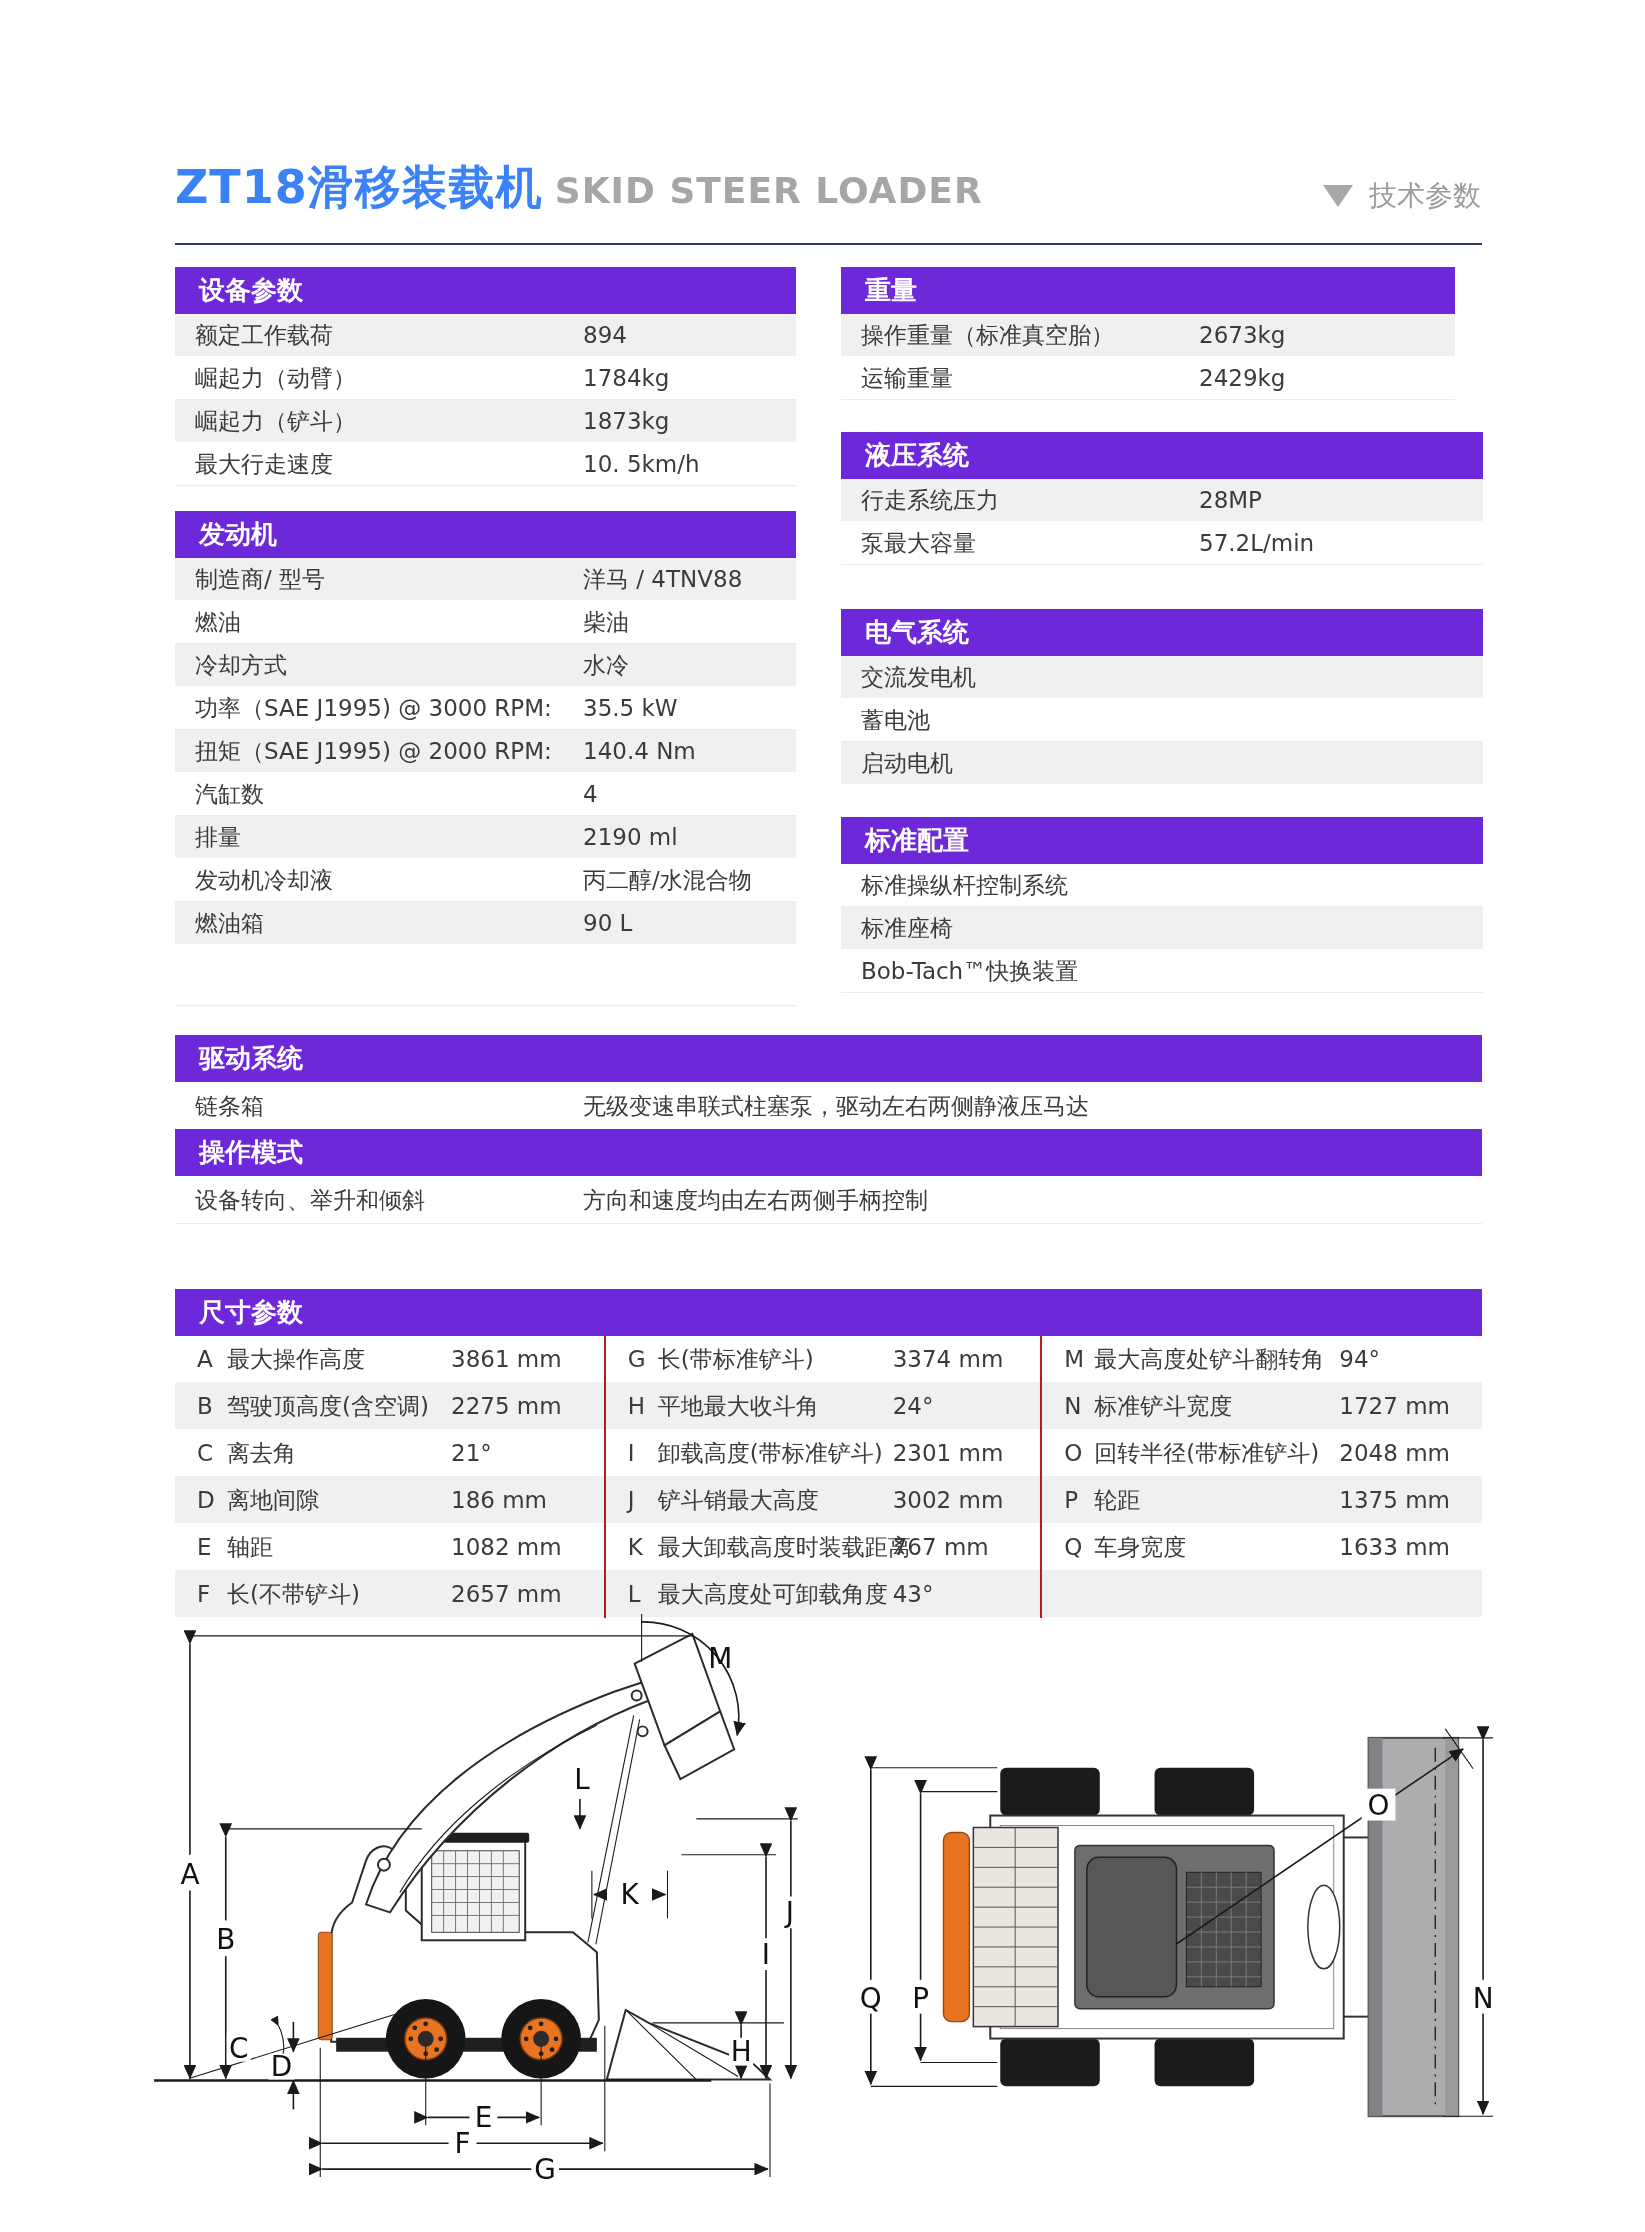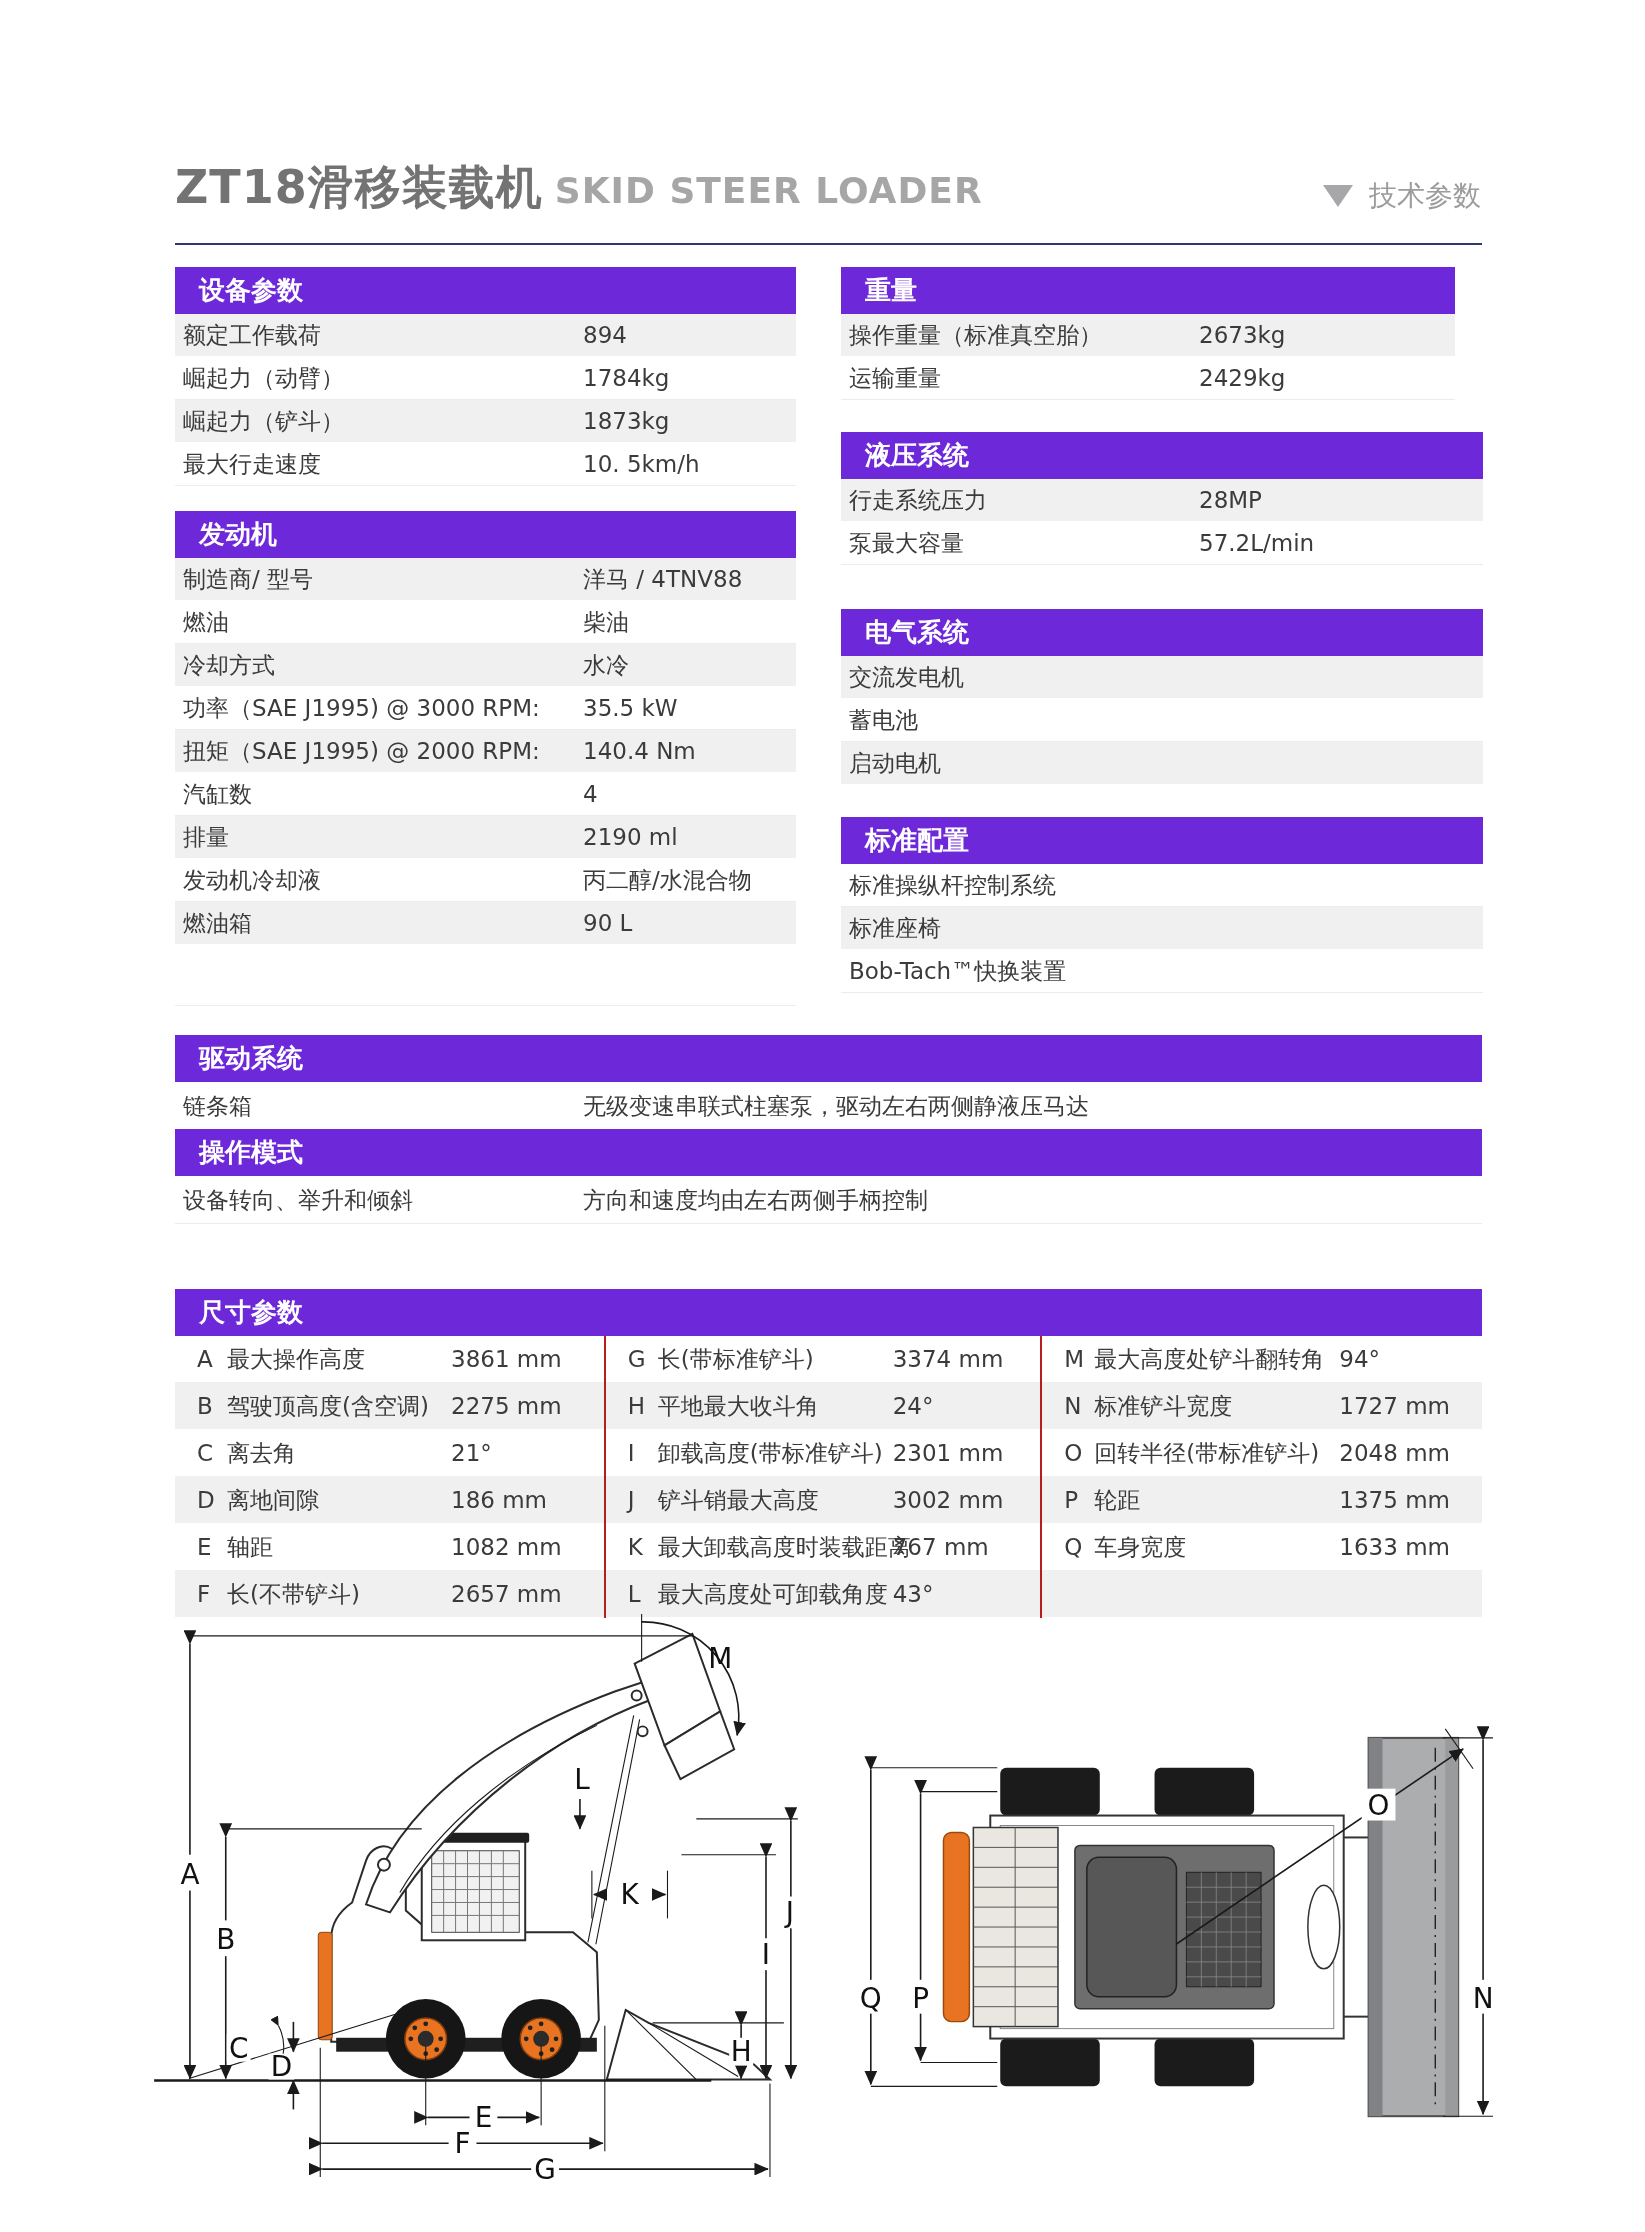--- a/index.html
+++ b/index.html
@@ -1,30 +1,30 @@
 <!DOCTYPE html>
 <html><head>
 <meta charset="utf-8">
 <style>
   html,body{margin:0;padding:0;background:#ffffff;}
   body{width:1646px;height:2233px;position:relative;font-family:"DejaVu Sans","Liberation Sans",sans-serif;color:#3b3b3b;}
   .page{position:absolute;inset:0;overflow:hidden;}
 
   
   .hdr{position:absolute;left:175px;top:157px;white-space:nowrap;}
-  .t-model,.t-cn{color:#737373;font-size:46px;font-weight:bold;letter-spacing:1px;}
+  .t-model,.t-cn{color:#3b82f6;font-size:46px;font-weight:bold;letter-spacing:1px;}
   .t-en{color:#A6A6A6;font-size:36px;font-weight:bold;margin-left:12px;letter-spacing:1px;}
   .corner{position:absolute;right:165px;top:177px;display:flex;align-items:center;gap:16px;color:#9C9C9E;font-size:28px;}
   .tri{width:0;height:0;border-left:15px solid transparent;border-right:15px solid transparent;border-top:22px solid #A7A7A9;}
   .navy{position:absolute;left:175px;top:243px;width:1307px;height:2px;background:#2E3A6E;}
 
   
   .spec{position:absolute;}
   .spec-h{height:47px;background:#6d28d9;color:#fff;font-size:26px;font-weight:bold;line-height:47px;padding-left:24px;box-sizing:border-box;}
-  .row{position:relative;height:43px;line-height:43px;font-size:23px;padding-left:8px;box-sizing:border-box;background:#fff;border-bottom:1px solid #ececec;}
+  .row{position:relative;height:43px;line-height:43px;font-size:23px;padding-left:20px;box-sizing:border-box;background:#fff;border-bottom:1px solid #ececec;}
   .row.g{background:#F0F0F1;border-bottom:1px solid #fff;}
   .row .val{position:absolute;left:408px;top:0;}
   .spec.rcol .val{left:358px;}
   .row.empty{height:61px;}
   .spec.wide .row{height:48px;line-height:48px;}
 
   
   .dims{position:absolute;left:175px;top:1289px;width:1307px;}
   .dcols{display:flex;gap:2px;background:#b91c1c;}
   .dcol0{width:429px;}.dcol1{width:435px;}.dcol2{width:440px;}

